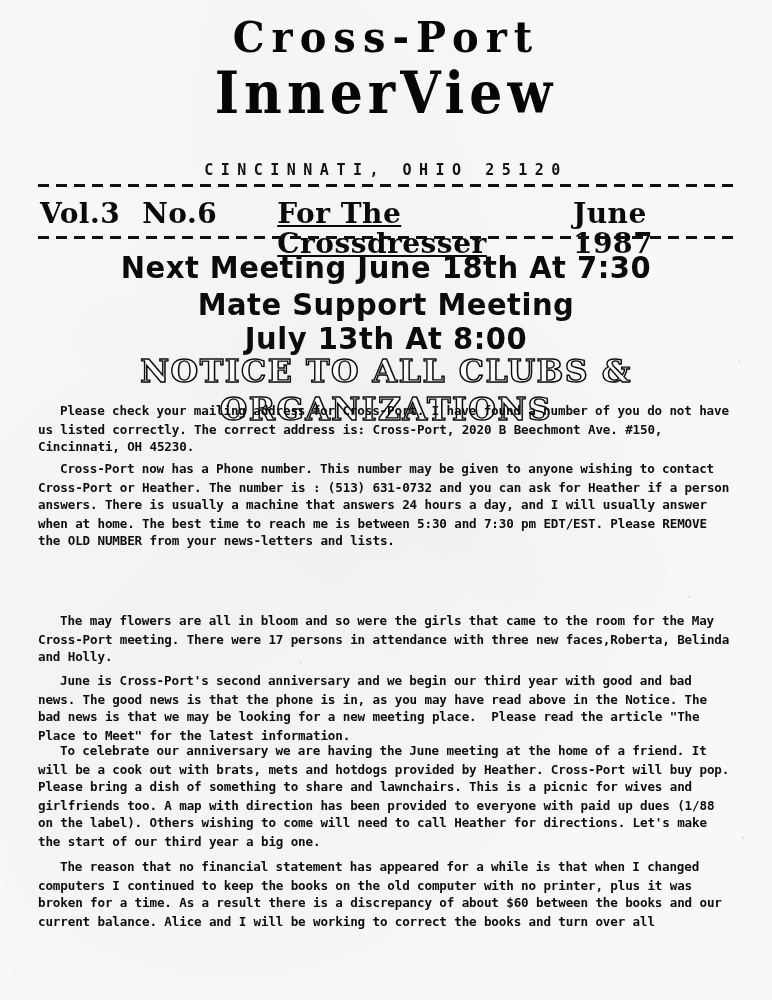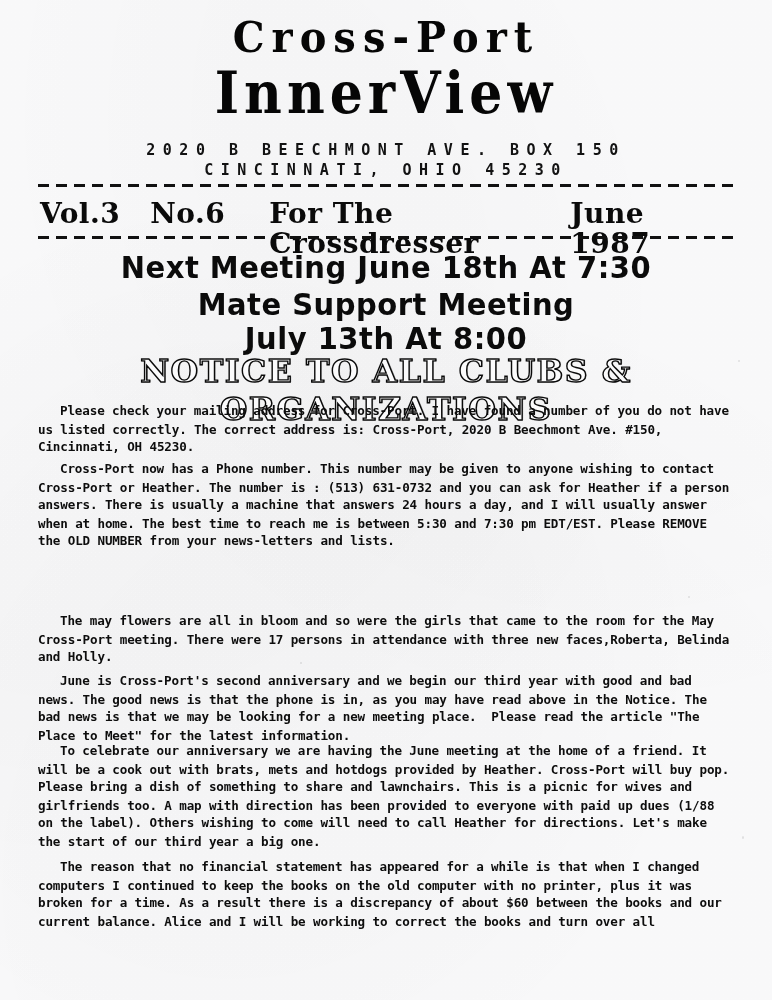--- a/index.html
+++ b/index.html
@@ -106,22 +106,22 @@
     font-family: "DejaVu Serif", "Liberation Serif", serif;
     font-weight: bold;
     font-size: 28px;
     line-height: 30px;
     color: #0a0a0a;
     display: flex;
     align-items: baseline;
     letter-spacing: 0.5px;
   }
   .vol-vol  { margin-left: 2px; }
-  .vol-no   { margin-left: 30px; }
-  .vol-for  { margin-left: 44px; }
+  .vol-no   { margin-left: 22px; }
+  .vol-for  { margin-left: 60px; text-decoration: underline; }
   .vol-date { margin-left: auto; margin-right: 22px; }
 
   
   .meet {
     position: absolute;
     left: 0;
     right: 0;
     text-align: center;
     font-family: "DejaVu Sans", "Liberation Sans", sans-serif;
     font-weight: bold;
@@ -236,23 +236,22 @@
 </style>
 </head>
 <body>
 
 <div class="page">
 
   <div class="masthead masthead-line1">Cross-Port</div>
 
   <div class="masthead masthead-line2">InnerView</div>
 
-  <div class="addr addr-1">2020 B BEECHMONT AVE. BOX 150</div>
-
-  <div class="addr addr-2">CINCINNATI, OHIO 45230</div>
+
+  <div class="addr addr-2">CINCINNATI, OHIO 25120</div>
 
   <div class="rule rule-top">
       <span></span>
     </div>
 
   <div class="volline">
     <span class="vol-vol">Vol.3</span>
     <span class="vol-no">No.6</span>
     <span class="vol-for">For The Crossdresser</span>
     <span class="vol-date">June 1987</span>

